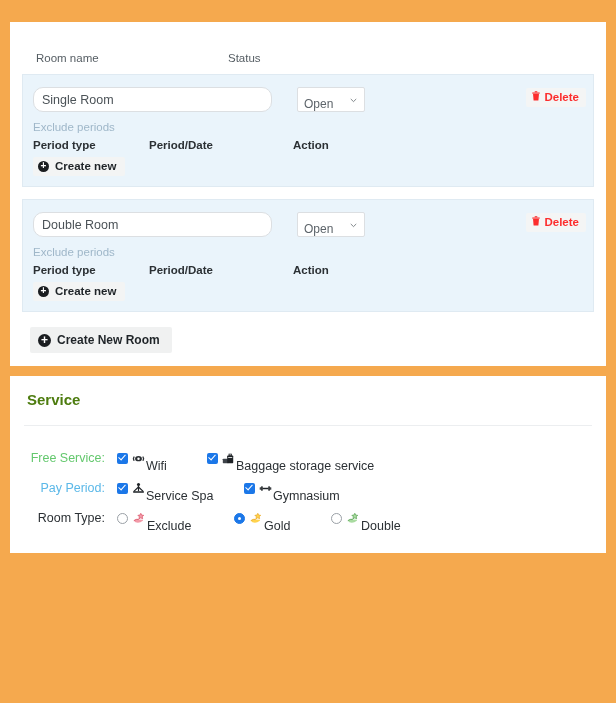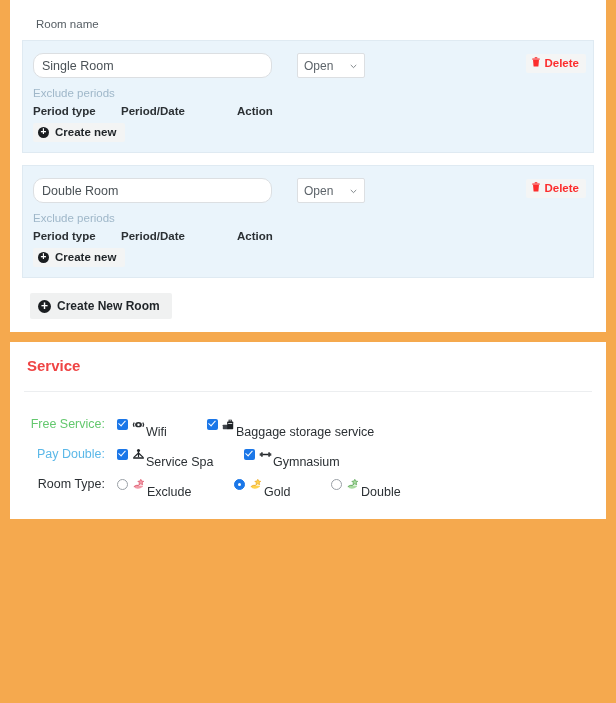--- a/index.html
+++ b/index.html
@@ -23,21 +23,21 @@
     line-height:21px;font-weight:400;
   }
   .header-sub div{white-space:nowrap;}
 
   
   .card{
     background:#ffffff;
     margin:0 10px;
     box-sizing:border-box;
   }
-  .card-rooms{padding:12px 12px 10px 12px;}
+  .card-rooms{margin-top:22px;padding:24px 12px 10px 12px;}
   .card-service{margin-top:10px;padding:0;}
 
   
   .table-head{
     display:flex;
     padding:6px 14px 10px 14px;
     font-size:11.5px;color:#555d63;
   }
   .th-roomname{width:192px;}
   .th-status{width:150px;}
@@ -61,21 +61,21 @@
     font-size:12.5px;color:#4b5257;
     padding:0 8px;
     outline:none;
   }
   .status-wrap{margin-left:25px;}
   .status-select{
     width:68px;height:25px;
     box-sizing:border-box;
     border:1px solid #dcdfe2;
     background:#fff;border-radius:2px;
-    display:flex;align-items:center;
+    display:flex;align-items:flex-end;
     padding:0 6px;
     font-size:12px;color:#5d646a;
     position:relative;
   }
   .status-select .chev{
     position:absolute;right:7px;top:9px;
     width:7px;height:7px;
   }
   .delete-btn{
     position:absolute;right:7px;top:13px;
@@ -88,21 +88,21 @@
   }
   .trash-ico{width:8px;height:10px;margin-right:4px;display:block;}
 
   .exclude-link{
     margin-top:9px;
     font-size:11.5px;color:#9fb7c9;
     cursor:pointer;
   }
   .period-head{
     display:flex;margin-top:6px;
-    font-size:11.5px;font-weight:bold;color:#2b3034;
+    font-size:11.5px;font-weight:bold;color:#2b3034;gap:28px;
   }
   .ph-1{width:88px;}
   .ph-2{width:116px;}
 
   .create-new{
     display:inline-flex;align-items:center;
     margin-top:6px;
     background:#f3f4f4;
     padding:3px 9px 4px 5px;
     border-radius:2px;
@@ -122,21 +122,21 @@
     width:11px;height:11px;border-radius:50%;
     background:#1a1d20;color:#fff;
     font-size:10px;line-height:10px;font-weight:bold;
     display:flex;align-items:center;justify-content:center;
     margin-right:6px;flex:none;
   }
   .plus-ico.big{width:13px;height:13px;font-size:12px;line-height:12px;}
 
   
   .service-title{
-    font-size:15px;font-weight:bold;color:#ef4444;
+    font-size:15px;font-weight:bold;color:#4d7c0f;
     padding:15px 0 0 17px;
   }
   .service-divider{
     height:1px;background:#eceef0;
     margin:17px 14px 0 14px;
   }
   .svc-rows{padding:17px 0 20px 0;}
   .svc-row{display:flex;align-items:center;height:30px;}
   .svc-label{
     width:107px;text-align:right;
@@ -173,20 +173,21 @@
 </head>
 <body>
 
 <div class="page">
 
 
   <div class="card card-rooms">
 
     <div class="table-head">
       <div class="th-roomname">Room name</div>
+      <div class="th-status">Status</div>
     </div>
 
     
     <div class="room-block">
       <div class="room-row">
         <input class="room-name-input" value="Single Room" style="">
         <div class="status-wrap">
           <div class="status-select">
             <span>Open</span>
             <svg class="chev" viewBox="0 0 10 10">
@@ -288,21 +289,21 @@
             <rect x="1" y="8.2" width="7" height="5.6" rx="0.6" fill="#3f444a"></rect>
             <rect x="6.4" y="4.4" width="7.4" height="9.4" rx="0.8" fill="#1f2327"></rect>
             <rect x="8.6" y="2.6" width="3" height="2" fill="none" stroke="#1f2327" stroke-width="1"></rect>
             <rect x="7.6" y="6.4" width="5" height="1" fill="#ffffff"></rect>
           </svg>
           <span class="opt-txt">Baggage storage service</span>
         </div>
       </div>
 
       <div class="svc-row">
-        <div class="svc-label lbl-pay">Pay Double:</div>
+        <div class="svc-label lbl-pay">Pay Period:</div>
 
         <div class="svc-opt" style="width:127px">
           <span class="cb"></span>
           <svg class="ico" viewBox="0 0 16 16">
             <circle cx="8" cy="3" r="1.9" fill="#1f2327"></circle>
             <path d="M8 5.2 L8 10.5" stroke="#1f2327" stroke-width="1.5" stroke-linecap="round"></path>
             <path d="M8 6.2 L2.6 11.2 M8 6.2 L13.4 11.2" stroke="#1f2327" stroke-width="1.5" stroke-linecap="round"></path>
             <rect x="1.2" y="11.4" width="13.6" height="1.7" rx="0.8" fill="#1f2327"></rect>
           </svg>
           <span class="opt-txt">Service Spa</span>

